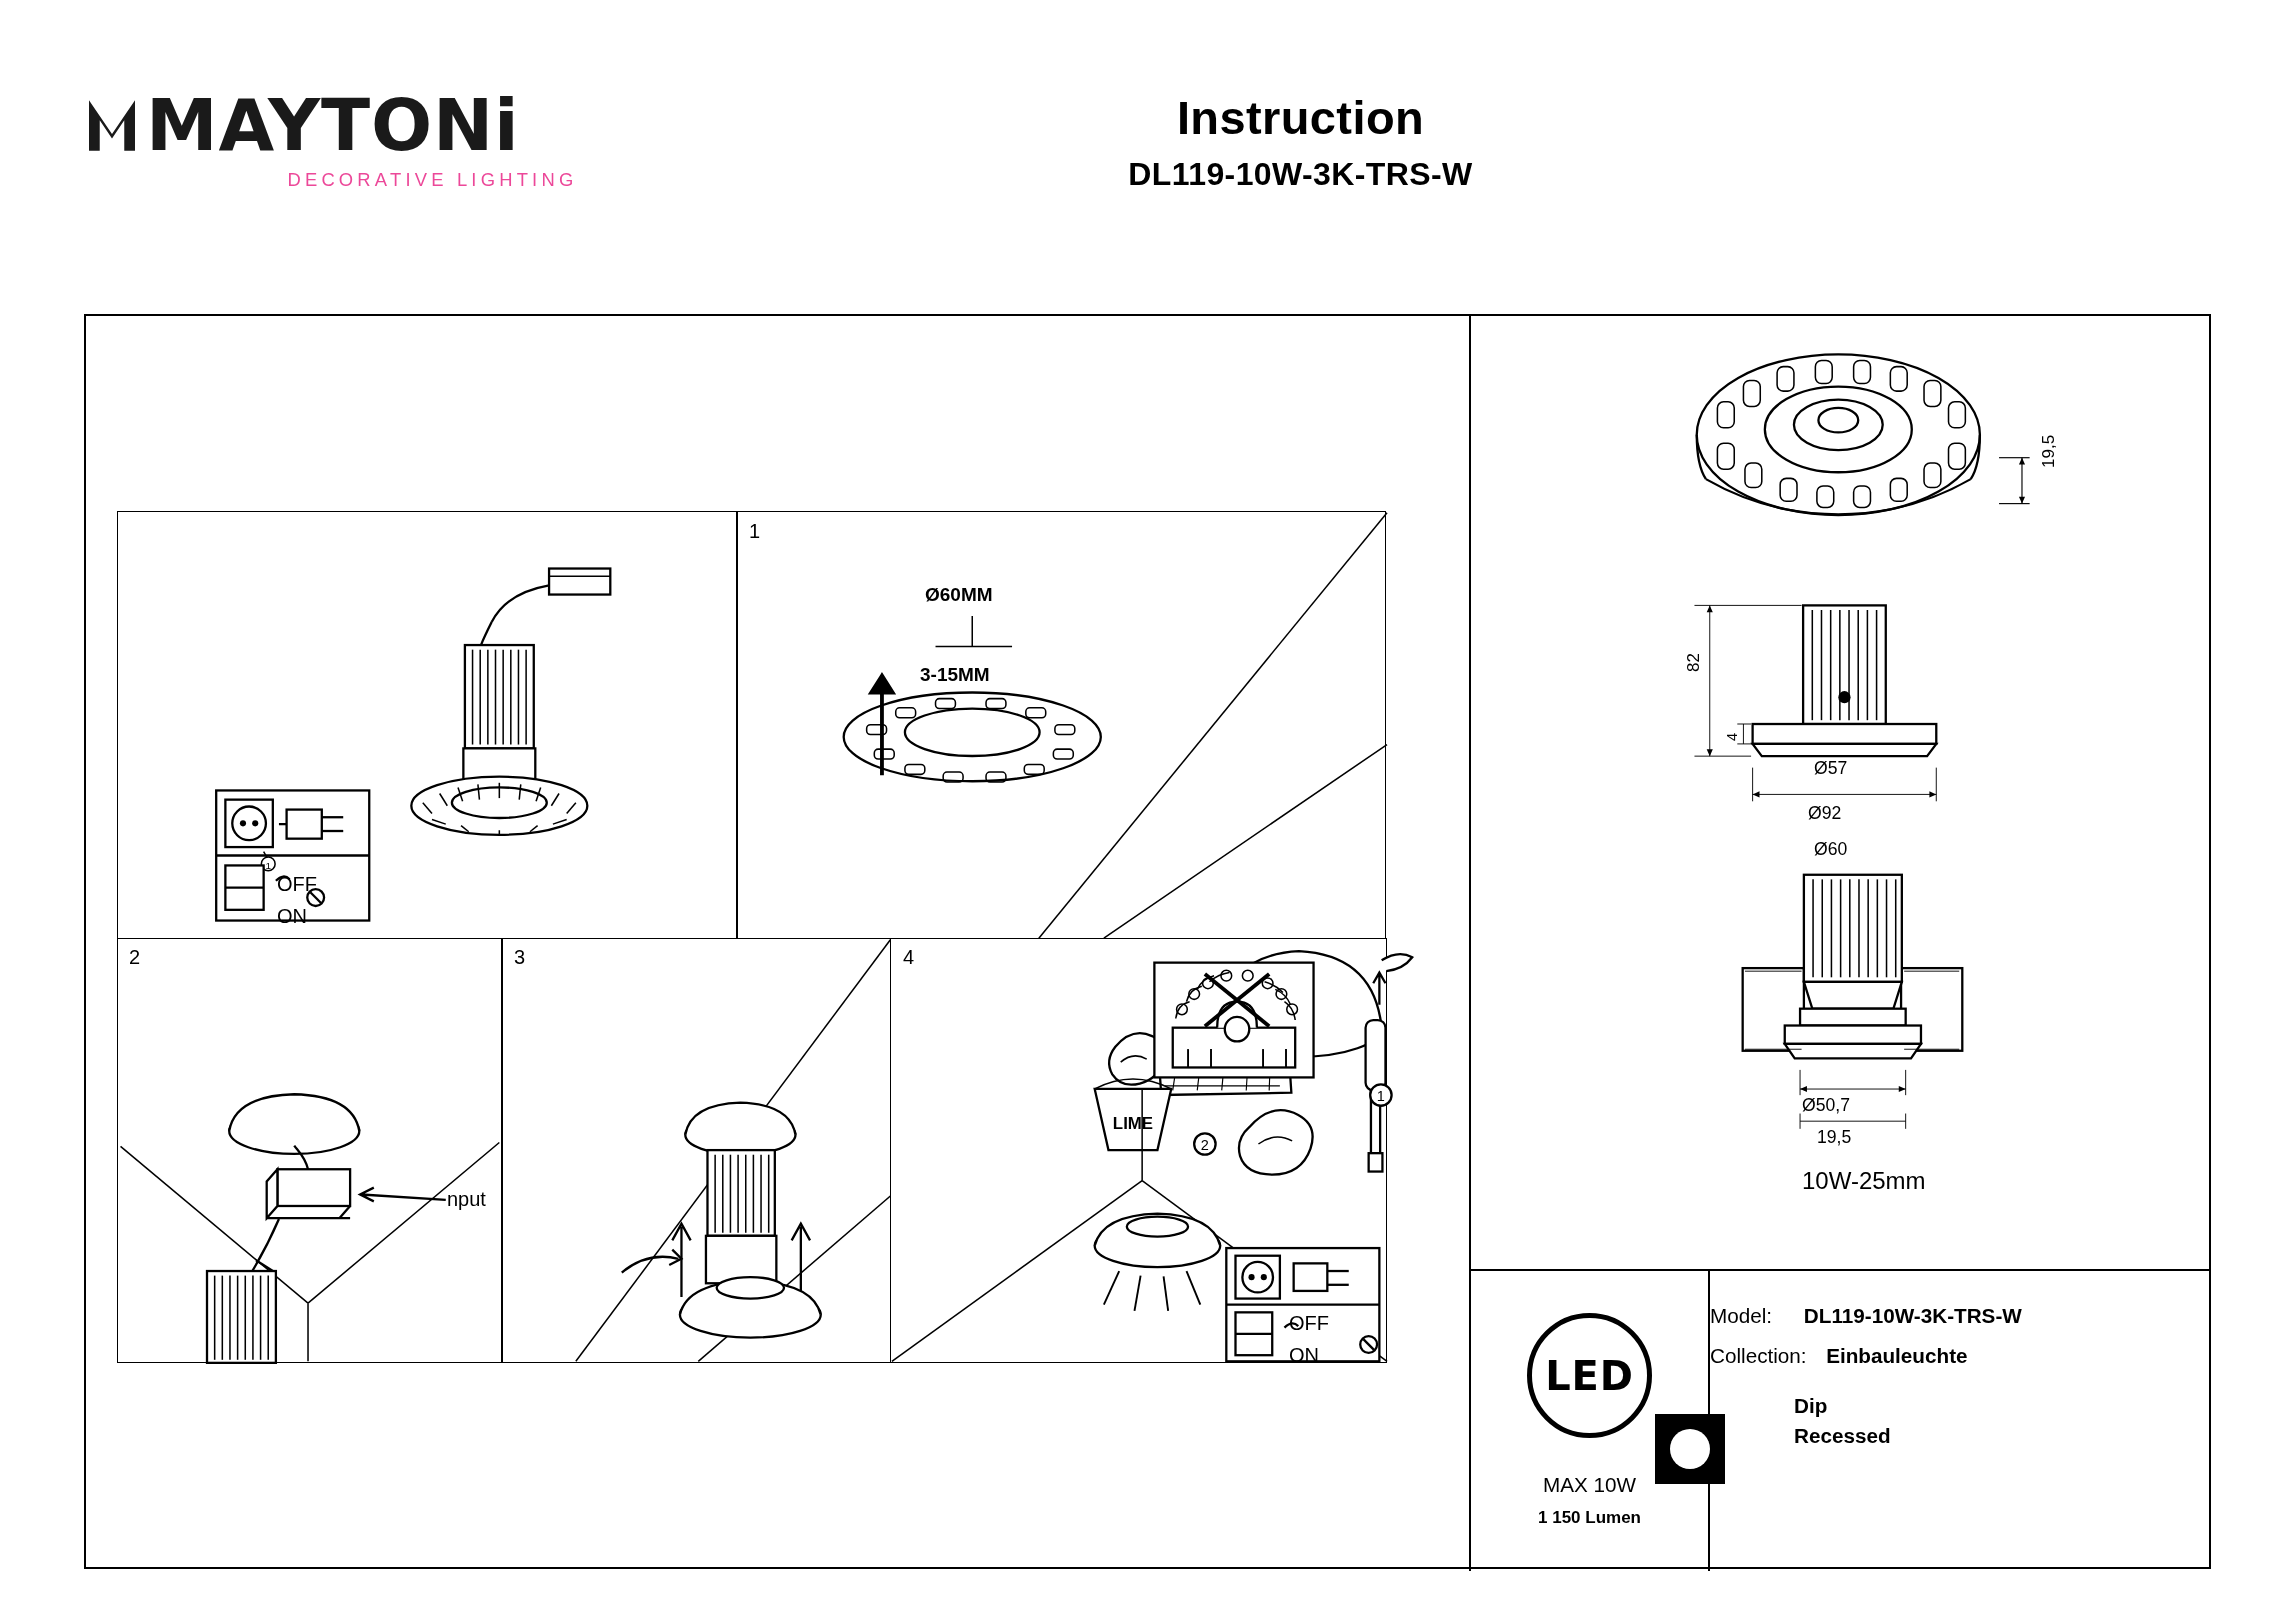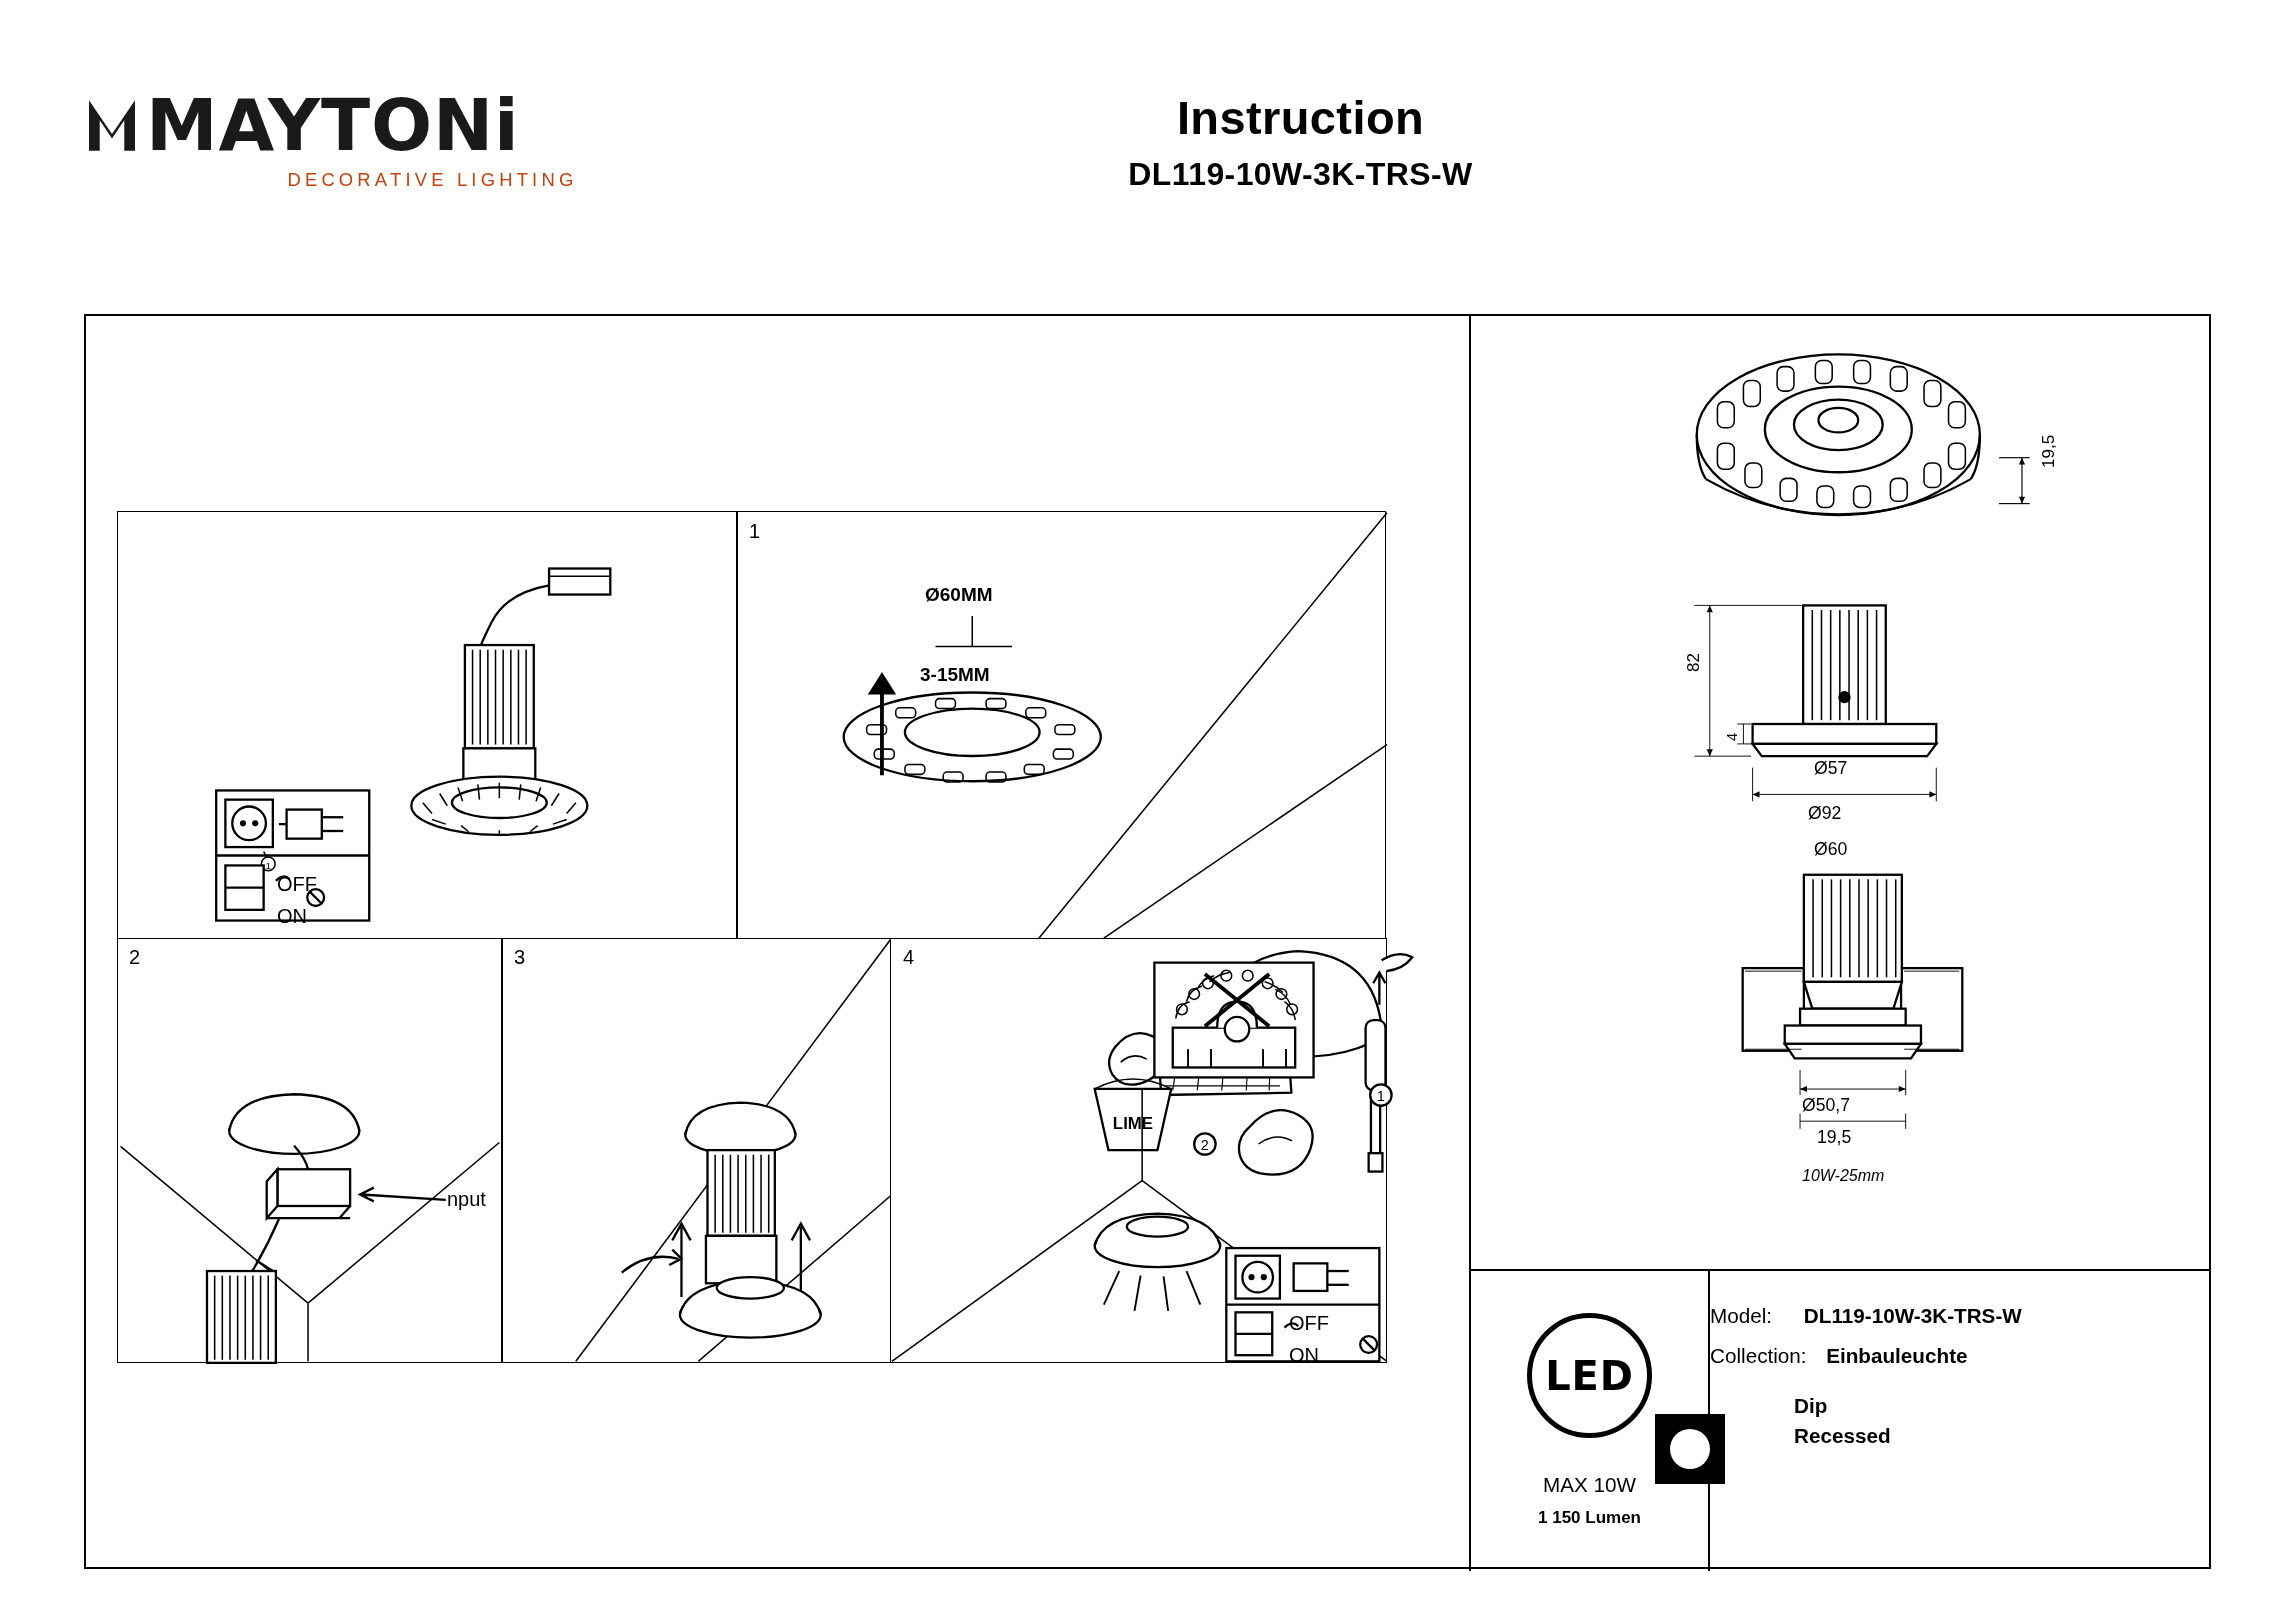--- a/index.html
+++ b/index.html
@@ -50,21 +50,21 @@
     top: 7.7px;
     width: 46px;
     height: 51px;
   }
   .logo-sub {
     margin-top: 10.7px;
     text-align: right;
     font-family: "Liberation Sans", sans-serif;
     font-size: 18.4px;
     letter-spacing: 4.2px;
-    color: #c2410c;
+    color: #ec4899;
     padding-right: 4.6px;
   }
   .title-block {
     position: absolute;
     left: 765px;
     top: 90px;
     width: 1071px;
     text-align: center;
   }
   .title-main {
@@ -640,21 +640,21 @@
       <div class="plaintext" style="left:568px; top:152px; font-size:17px; transform:rotate(-90deg); transform-origin:left top;">19,5</div>
 
       <div class="plaintext" style="left:213px; top:356px; font-size:17px; transform:rotate(-90deg); transform-origin:left top;">82</div>
       <div class="plaintext" style="left:253px; top:425px; font-size:14.5px; transform:rotate(-90deg); transform-origin:left top;">4</div>
       <div class="plaintext" style="left:343px; top:442px; font-size:17.6px;">Ø57</div>
       <div class="plaintext" style="left:337px; top:487px; font-size:17.6px;">Ø92</div>
       <div class="plaintext" style="left:343px; top:523px; font-size:17.6px;">Ø60</div>
 
       <div class="plaintext" style="left:331px; top:779px; font-size:17.6px;">Ø50,7</div>
       <div class="plaintext" style="left:346px; top:811px; font-size:17.6px;">19,5</div>
-      <div class="plaintext" style="left:331px; top:851px; font-size:16px;font-style:italic;">10W-25mm</div>
+      <div class="plaintext" style="left:331px; top:851px; font-size:24px;">10W-25mm</div>
 
       <div class="led-block">
         <div class="led-circle">
           <span class="led-text">LED</span>
         </div>
         <div class="led-max">MAX 10W</div>
         <div class="led-lumen">1 150 Lumen</div>
       </div>
 
       <div class="info-block">

